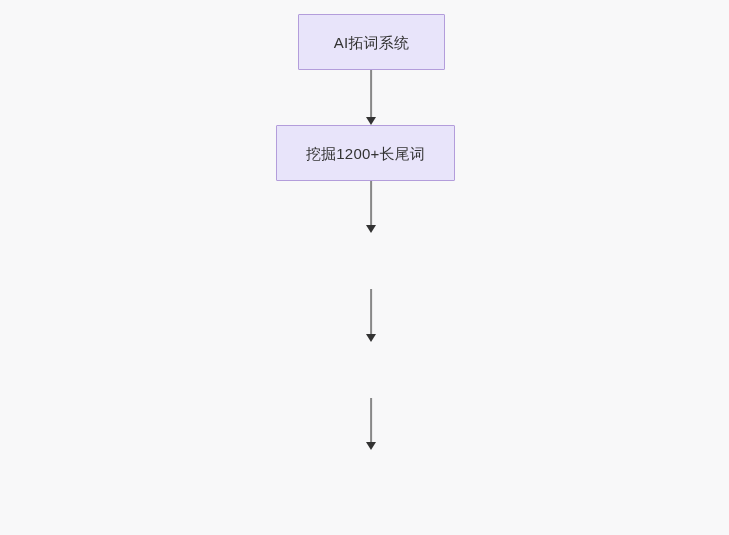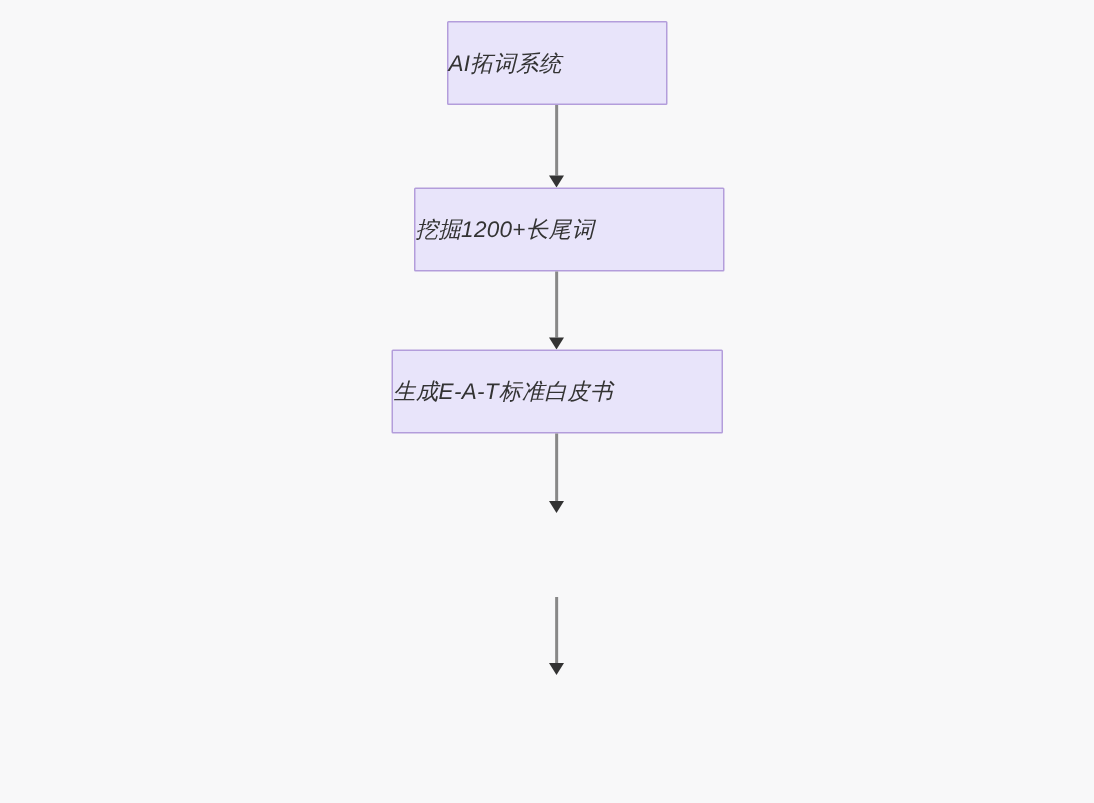--- a/index.html
+++ b/index.html
@@ -21,27 +21,26 @@
   }
 
   .node {
     position: absolute;
     box-sizing: border-box;
     background: #e8e4fa;
     border: 1.4px solid #b39ddb;
     border-radius: 1px;
     display: flex;
     align-items: center;
-    justify-content: flex-start;
+    justify-content: center;
     color: #333333;
     font-size: 15px;
     line-height: 1;
     letter-spacing: 0.2px;
     white-space: nowrap;
-    font-style: italic;
   }
 
   .edge {
     position: absolute;
     width: 0;
   }
 
   .edge .line {
     position: absolute;
     left: 0;
@@ -70,32 +69,29 @@
 
   <div class="node" style="left:298px; top:14px; width:147px; height:56px;">
     <span>AI拓词系统</span>
   </div>
 
   <div class="edge" style="left:371px; top:70px; height:55px;">
     <div class="line" style="height:47px;"></div>
     <div class="head"></div>
   </div>
 
-  <div class="node" style="left:276px; top:125px; width:207px; height:56px;">
+  <div class="node" style="left:276px; top:125px; width:179px; height:56px;">
     <span>挖掘1200+长尾词</span>
   </div>
 
   <div class="edge" style="left:371px; top:181px; height:52px;">
     <div class="line" style="height:44px;"></div>
     <div class="head"></div>
   </div>
 
-  <div class="node" style="left:261px; top:233px; width:221px; height:56px;">
-    <span>生成E-A-T标准白皮书</span>
-  </div>
 
   <div class="edge" style="left:371px; top:289px; height:53px;">
     <div class="line" style="height:45px;"></div>
     <div class="head"></div>
   </div>
 
 
   <div class="edge" style="left:371px; top:398px; height:52px;">
     <div class="line" style="height:44px;"></div>
     <div class="head"></div>

